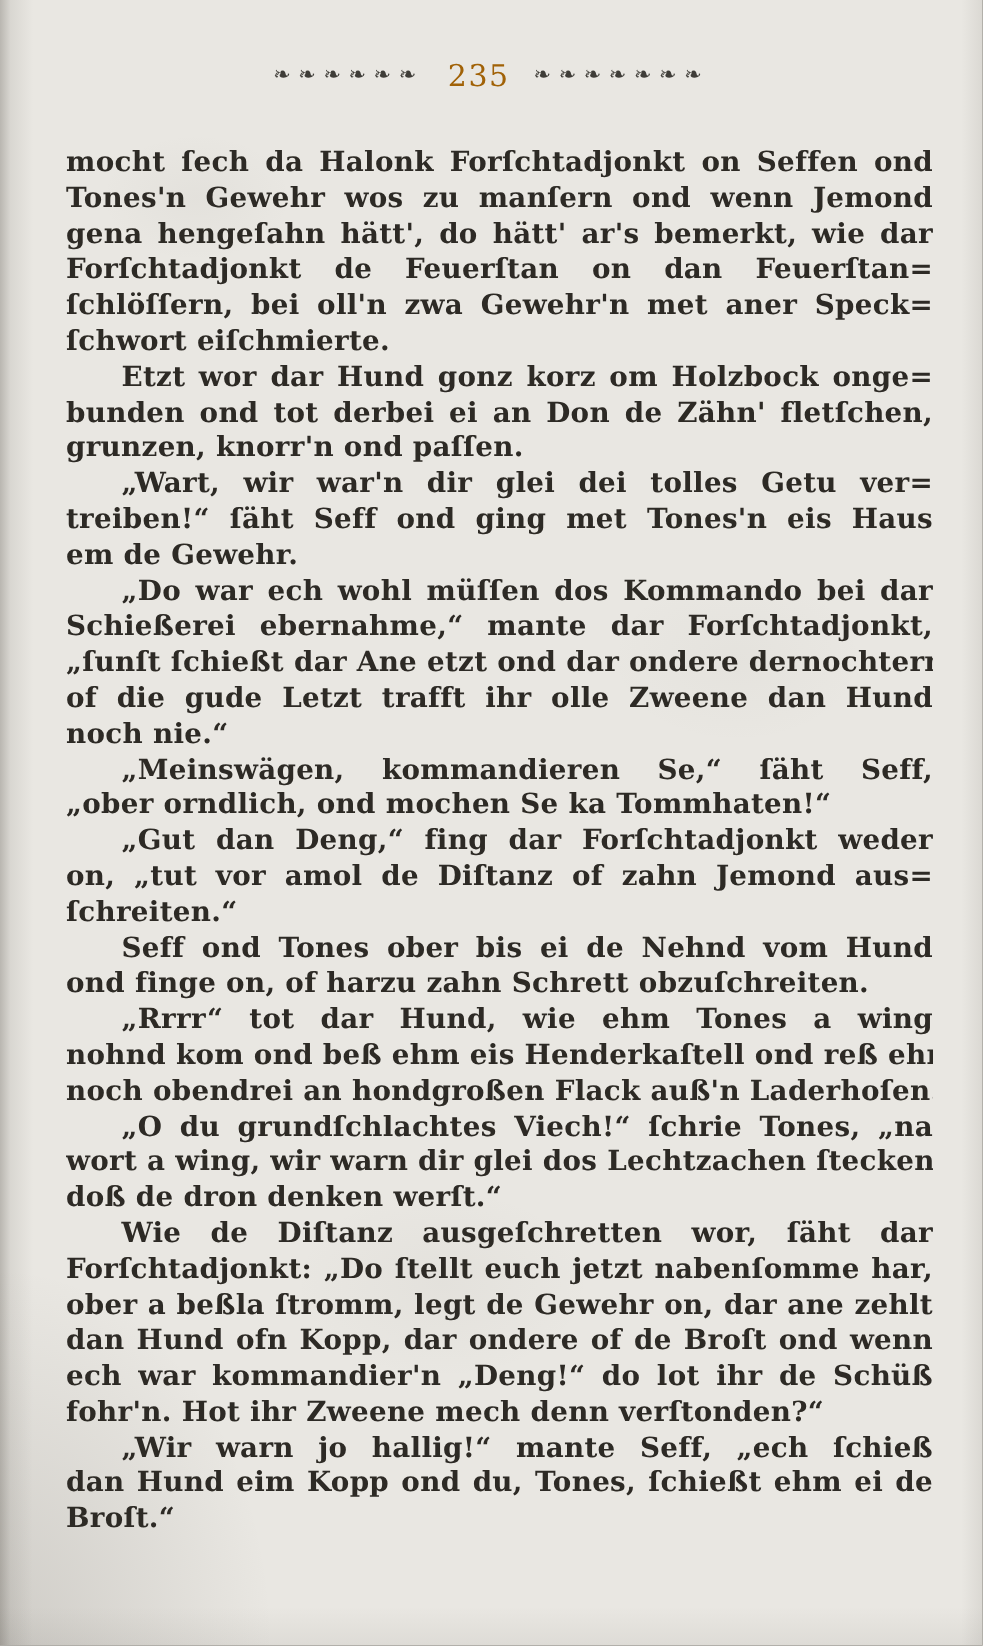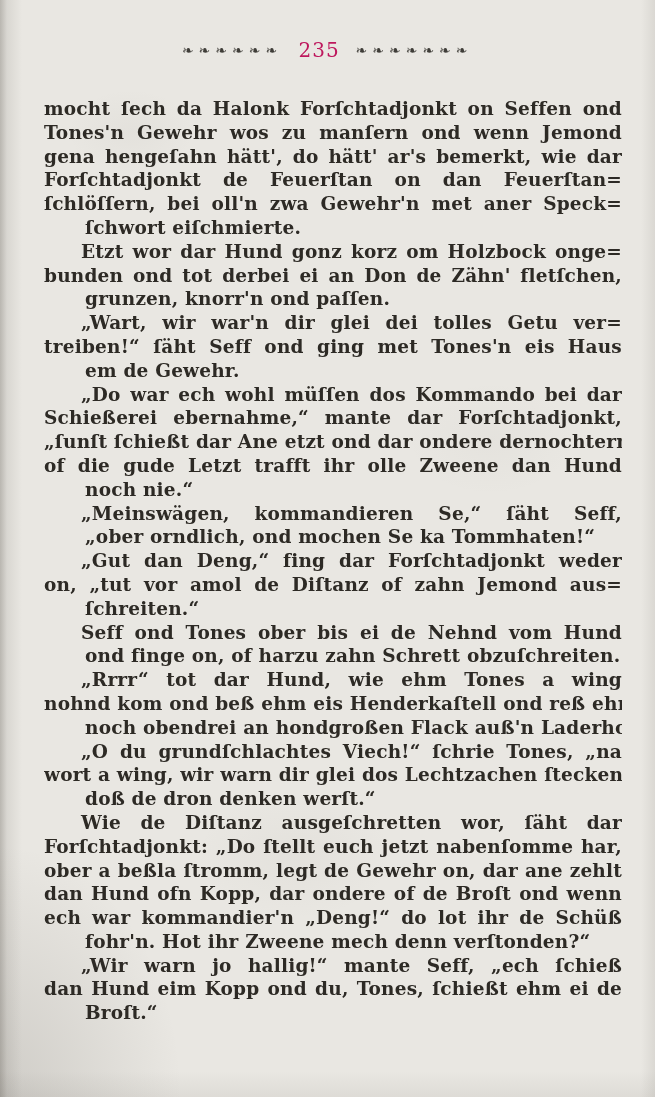--- a/index.html
+++ b/index.html
@@ -57,21 +57,21 @@
     font-family: "DejaVu Sans", sans-serif;
     font-size: 14px;
     letter-spacing: 5px;
     color: #3f3d38;
     white-space: nowrap;
     transform: scaleY(0.95);
   }
   .page-number {
     font-family: "DejaVu Serif", serif;
     font-size: 20px;
-    color: #be185d;
+    color: #a16207;
     letter-spacing: 1px;
   }
 
   .text-block {
     position: absolute;
     top: 97px;
     left: 44px;
     width: 578px;
     z-index: 4;
     color: #2d2a25;
@@ -83,21 +83,20 @@
   .line {
     line-height: 23.8px;
     text-align: justify;
     text-align-last: justify;
     overflow: hidden;
     white-space: nowrap;
   }
   .line.last {
     text-align: right;
     text-align-last: left;
-    margin-left: 41px;
   }
   .line.indent { text-indent: 37px; }
 </style>
 </head>
 <body>
 
 <div class="page">
 
   <div class="page-header">
     <span class="ornament">❧❧❧❧❧❧</span>

